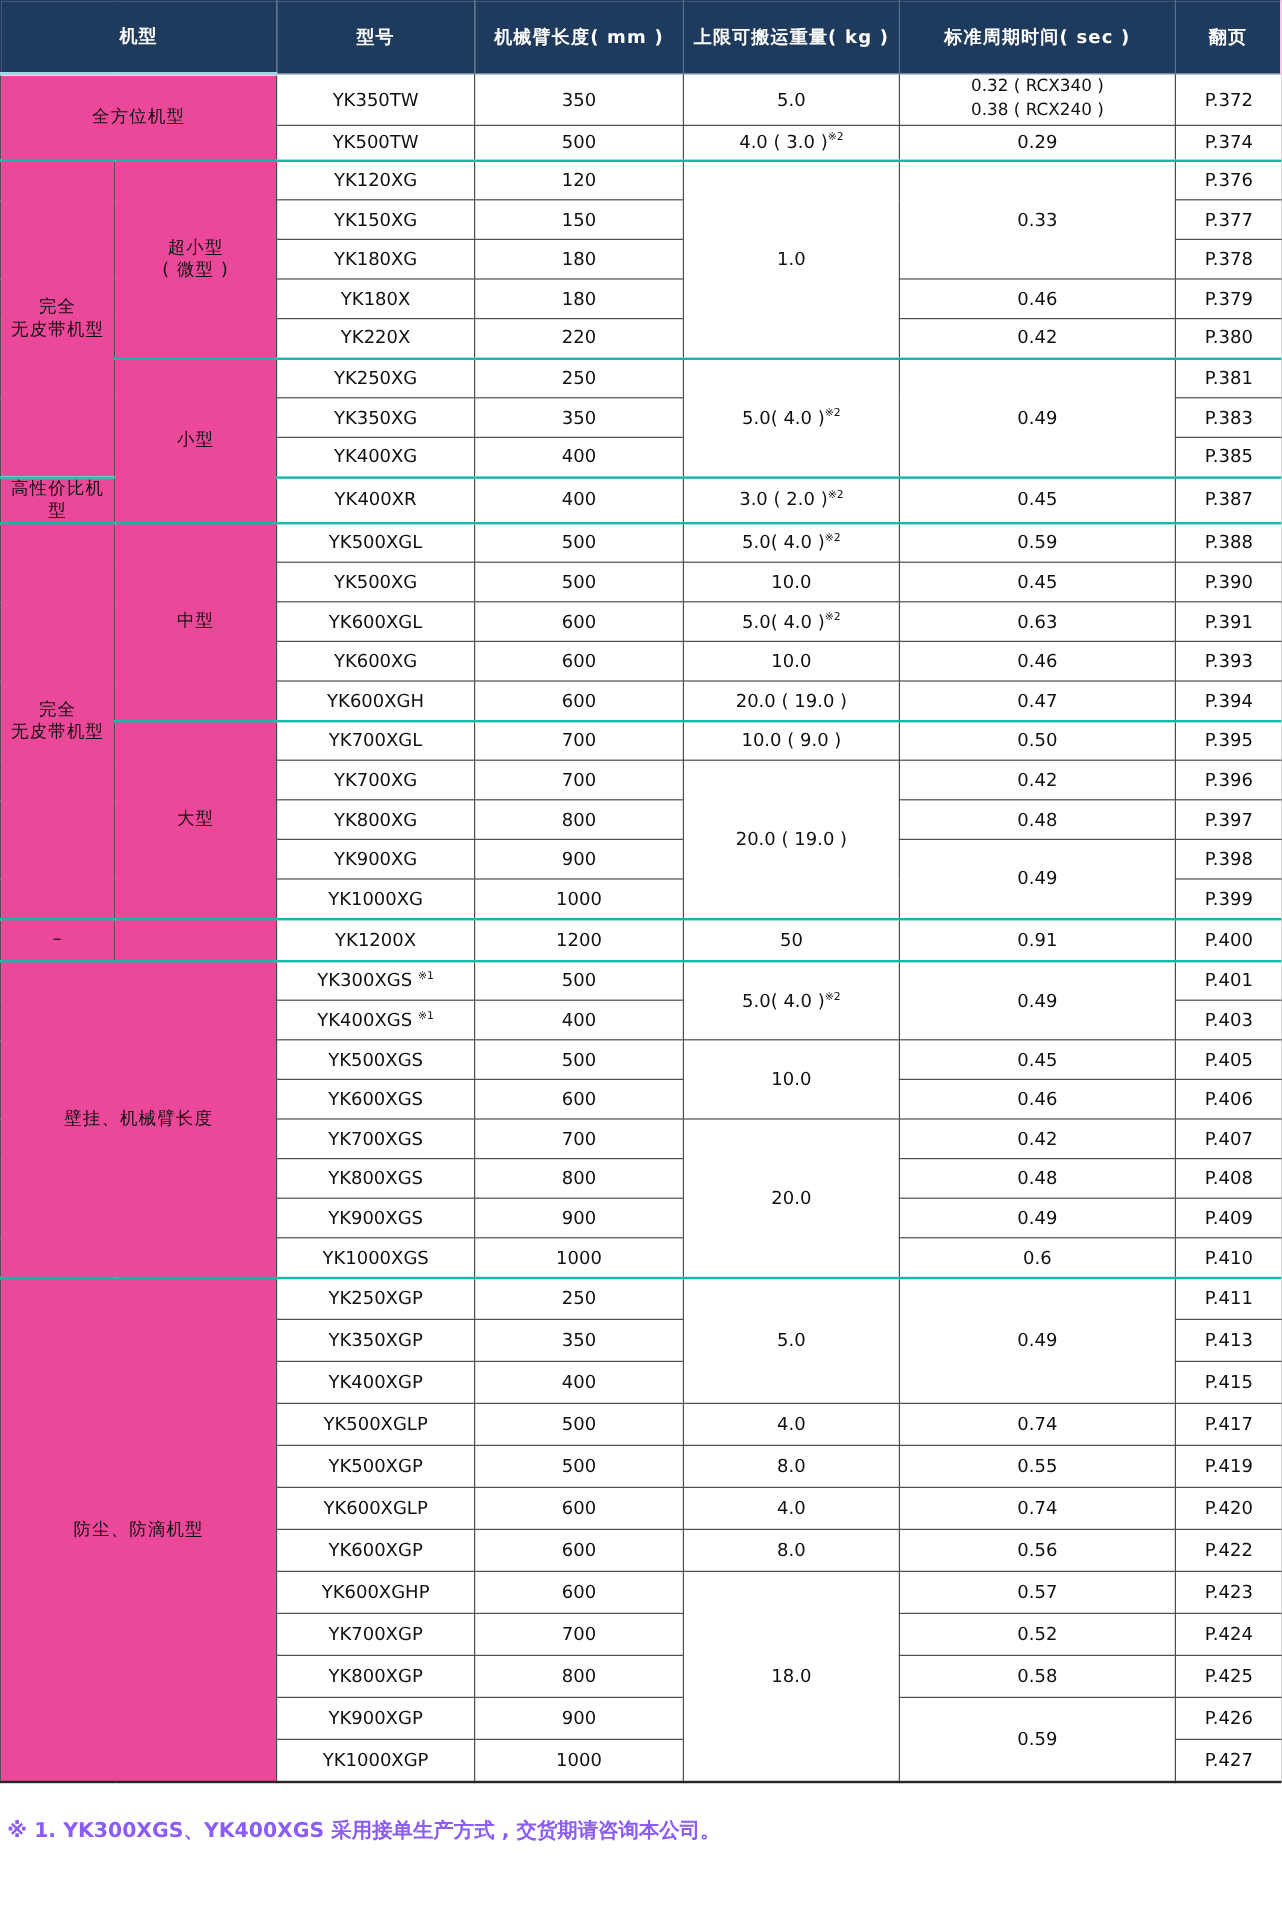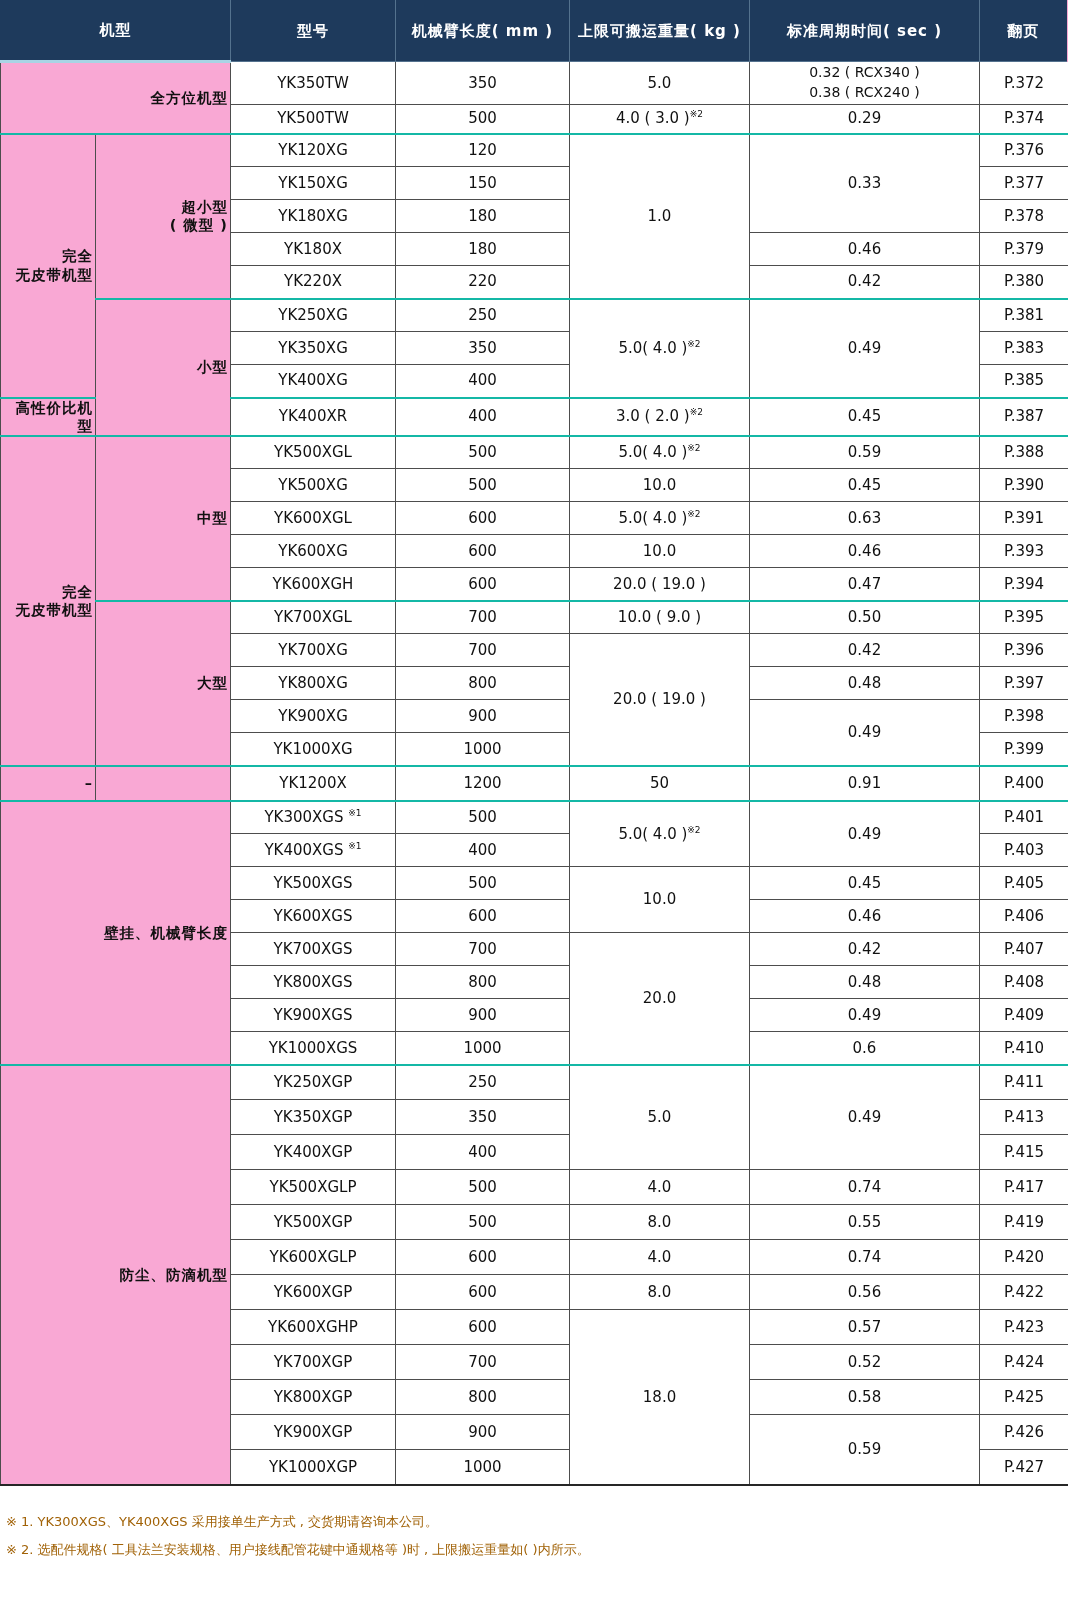--- a/index.html
+++ b/index.html
@@ -6,27 +6,27 @@
   body{width:1068px;height:1600px;overflow:hidden;
        font-family:"DejaVu Sans","Liberation Sans",sans-serif;color:#111;}
   table{border-collapse:collapse;width:1068px;table-layout:fixed;border:1px solid #333;border-bottom:2px solid #262626;}
   td,th{border:1px solid #4d4d4d;text-align:center;vertical-align:middle;padding:0 2px;
         font-size:15px;background:#fff;overflow:hidden;line-height:1.25;}
   thead th{background:#1e3a5c;color:#fff;font-weight:bold;height:59px;
            border:1px solid #54728e;border-top:1px solid #1e3a5c;font-size:15px;letter-spacing:1px;}
   thead th:first-child{border-left:1px solid #1e3a5c;margin-left:18px;}
   thead th:last-child{border-right:4px solid #f9a8d4;}
   th.mt{border-bottom:3px solid #a9d4e5;}
-  td.c{background:#f9a8d4;font-weight:bold;font-size:14.5px;letter-spacing:1px;text-align:right;}
+  td.c{background:#ec4899;font-weight:normal;font-size:14.5px;letter-spacing:1px;}
   tr.sec td{border-top:2px solid #14b8a6;}
   .ln{display:block;}
   sup{font-size:9px;vertical-align:super;line-height:0;}
   .r44{height:43px}.r29{height:29px}.r34{height:33px}.r35{height:34px}.r36{height:35px}
   .cyc2{font-size:14px;line-height:1.4;text-align:center;}
-  .notes{margin:22px 0 0 6px;font-size:13px;line-height:2.2;color:#a16207;}
+  .notes{margin:22px 0 0 6px;font-size:17px;line-height:2.2;color:#8b5cf6;font-weight:bold;}
 </style>
 </head>
 <body>
 
 <table>
   <colgroup>
     <col style="width:95px">
       <col style="width:135px">
       <col style="width:165px">
     <col style="width:174px">
@@ -340,14 +340,13 @@
     <tr class="r36">
       <td>YK1000XGP</td>
       <td>1000</td>
       <td>P.427</td>
     </tr>
   </tbody>
 </table>
 
 <div class="notes">
   <div>※ 1. YK300XGS、YK400XGS 采用接单生产方式 , 交货期请咨询本公司。</div>
-  <div>※ 2. 选配件规格( 工具法兰安装规格、用户接线配管花键中通规格等 )时 , 上限搬运重量如(  )内所示。</div>
 </div>
 
 </body></html>

